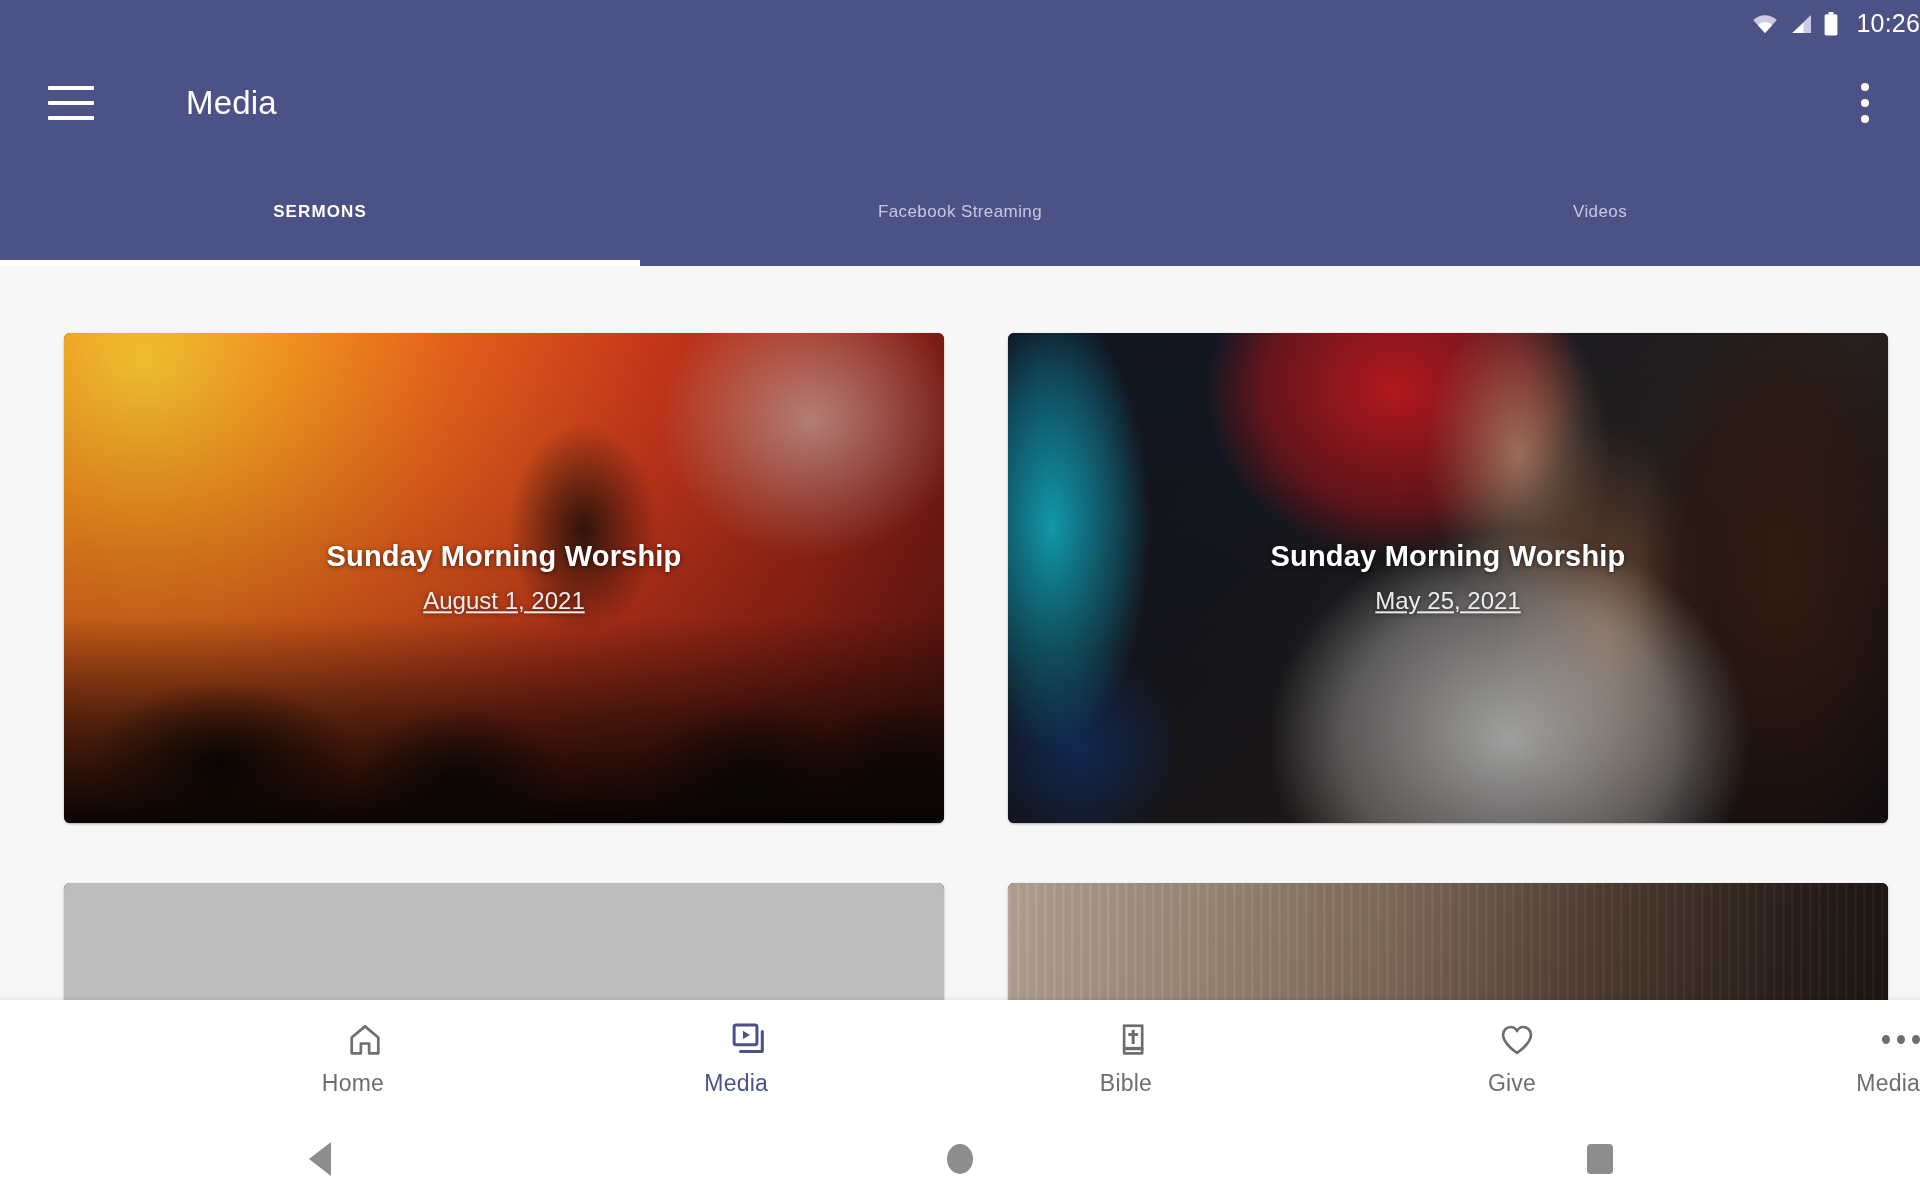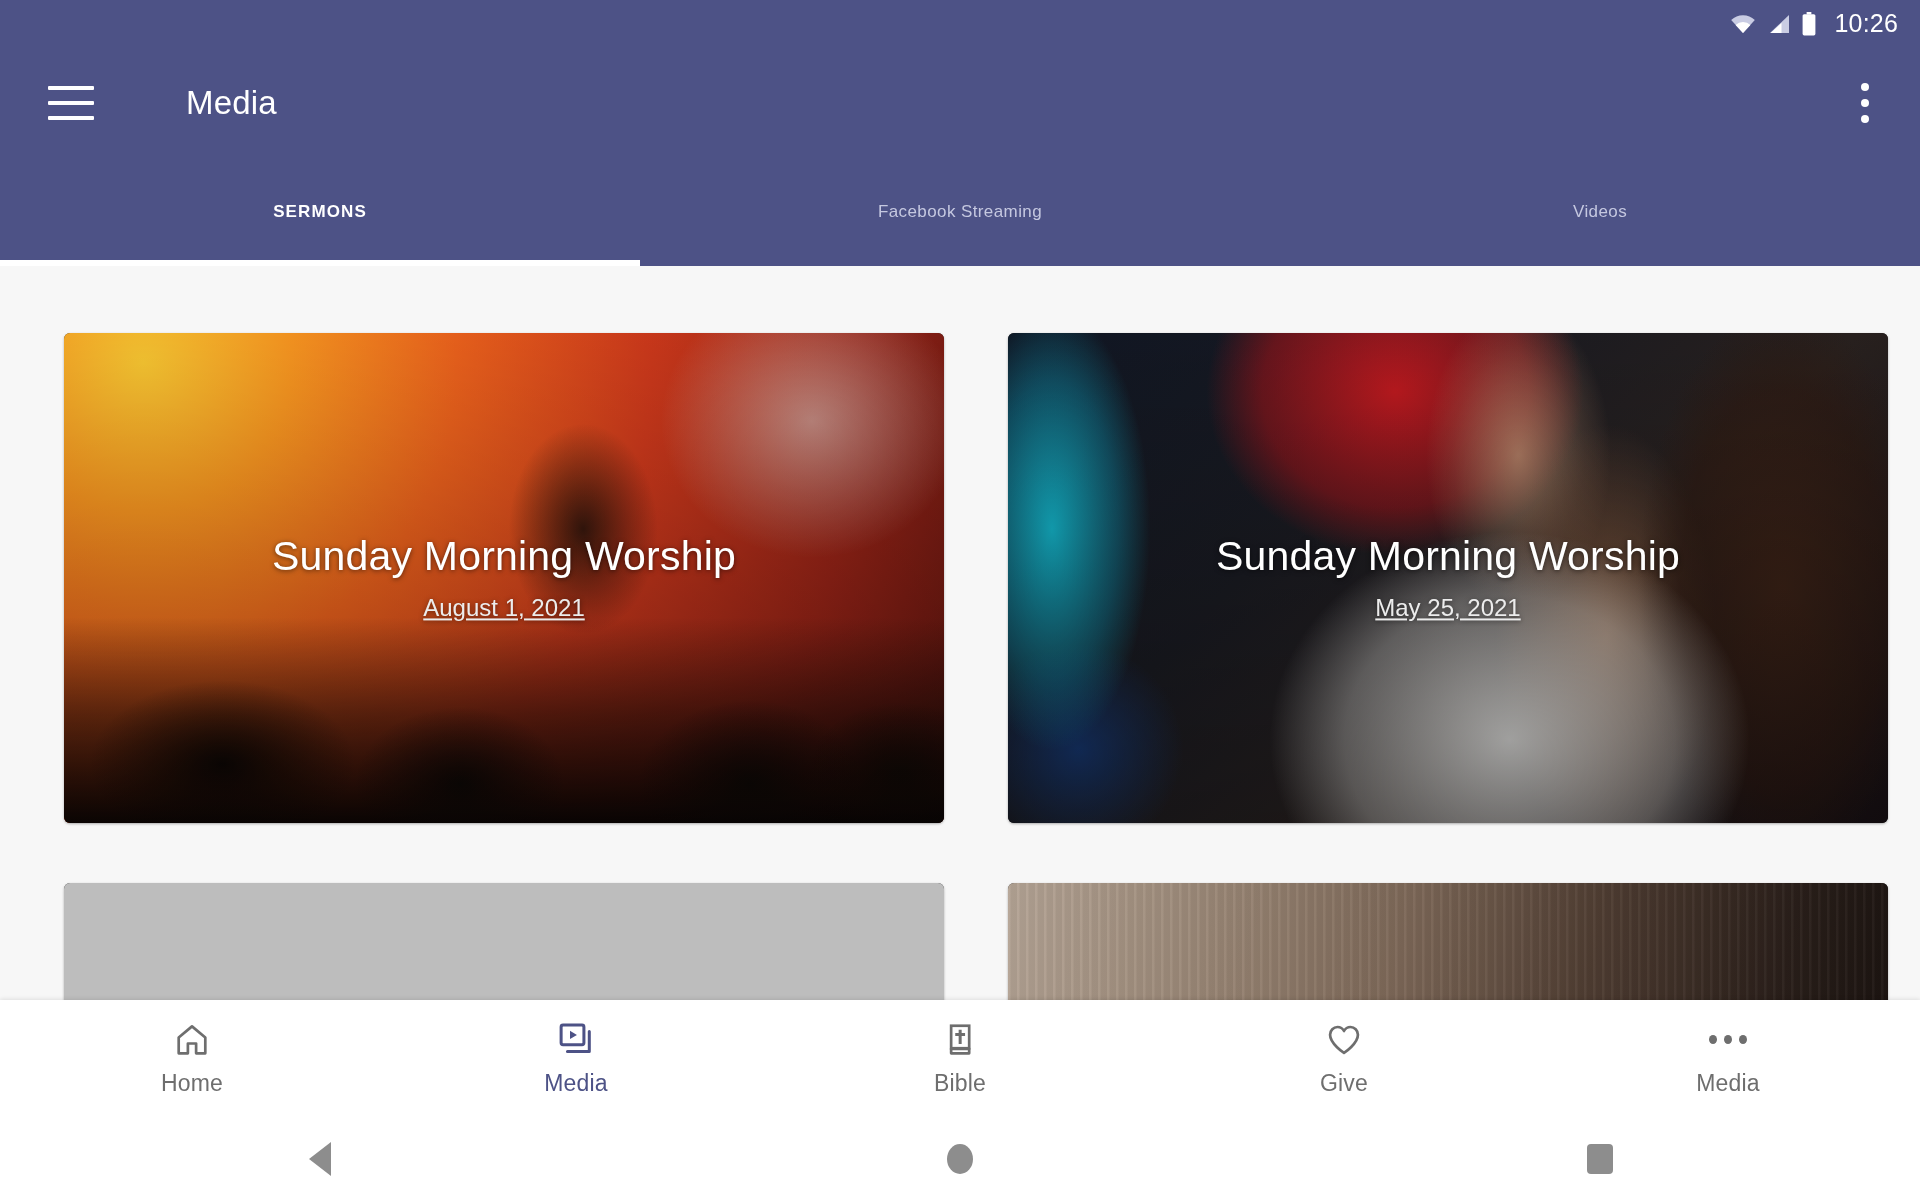--- a/index.html
+++ b/index.html
@@ -22,21 +22,20 @@
   
   .status-bar {
     position: absolute;
     top: 0; left: 0;
     width: 1920px;
     height: 47px;
     background: #4d5286;
     display: flex;
     align-items: center;
     justify-content: flex-end;
-    padding-right: 22px;
   }
   .status-icons {
     display: flex;
     align-items: center;
     gap: 11px;
   }
   .icon-wifi { width: 26px; height: 20px; display:block; }
   .icon-signal { width: 24px; height: 20px; display:block; }
   .icon-battery { width: 14px; height: 24px; display:block; }
   .status-time {
@@ -171,22 +170,22 @@
   .card-text {
     position: absolute;
     left: 0; right: 0;
     top: 50%;
     transform: translateY(-50%);
     text-align: center;
     padding: 0 24px;
   }
   .card-title {
     color: #ffffff;
-    font-size: 41px;
-    font-weight: 400;
+    font-size: 29px;
+    font-weight: 700;
     letter-spacing: 0.2px;
     text-shadow: 0 1px 5px rgba(0,0,0,0.55);
     line-height: 1.15;
   }
   .card-date {
     color: #ececec;
     font-size: 24px;
     font-weight: 400;
     margin-top: 14px;
     text-shadow: 0 1px 5px rgba(0,0,0,0.5);
@@ -237,21 +236,21 @@
     background: #ffffff;
     display: flex;
     align-items: center;
     box-shadow: 0 -1px 4px rgba(0,0,0,0.10);
     z-index: 5;
   }
   .nav-item {
     flex: 1;
     display: flex;
     flex-direction: column;
-    align-items: center;
+    align-items: flex-end;
     justify-content: center;
     gap: 11px;
     cursor: pointer;
     height: 117px;
   }
   .nav-icon { width: 38px; height: 38px; display: block; }
   .nav-label {
     font-size: 23px;
     color: #6e6e6e;
     letter-spacing: 0.2px;

